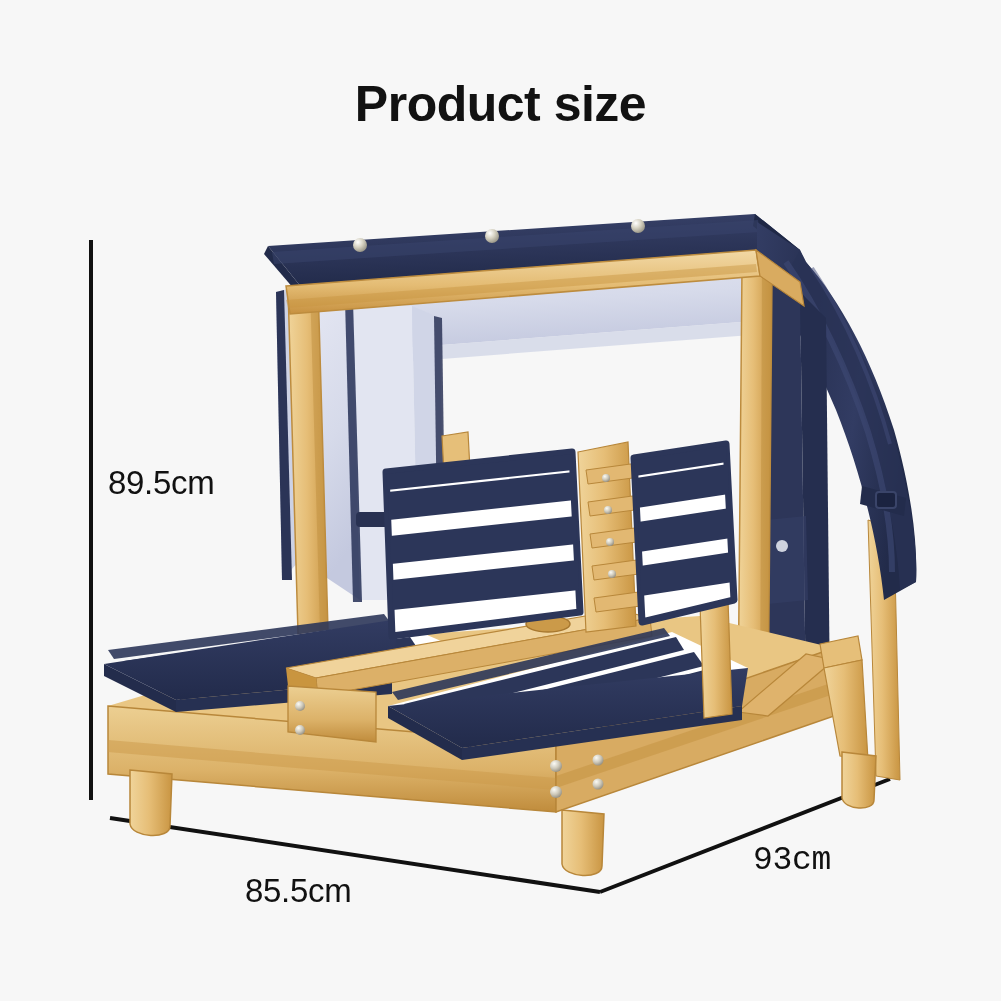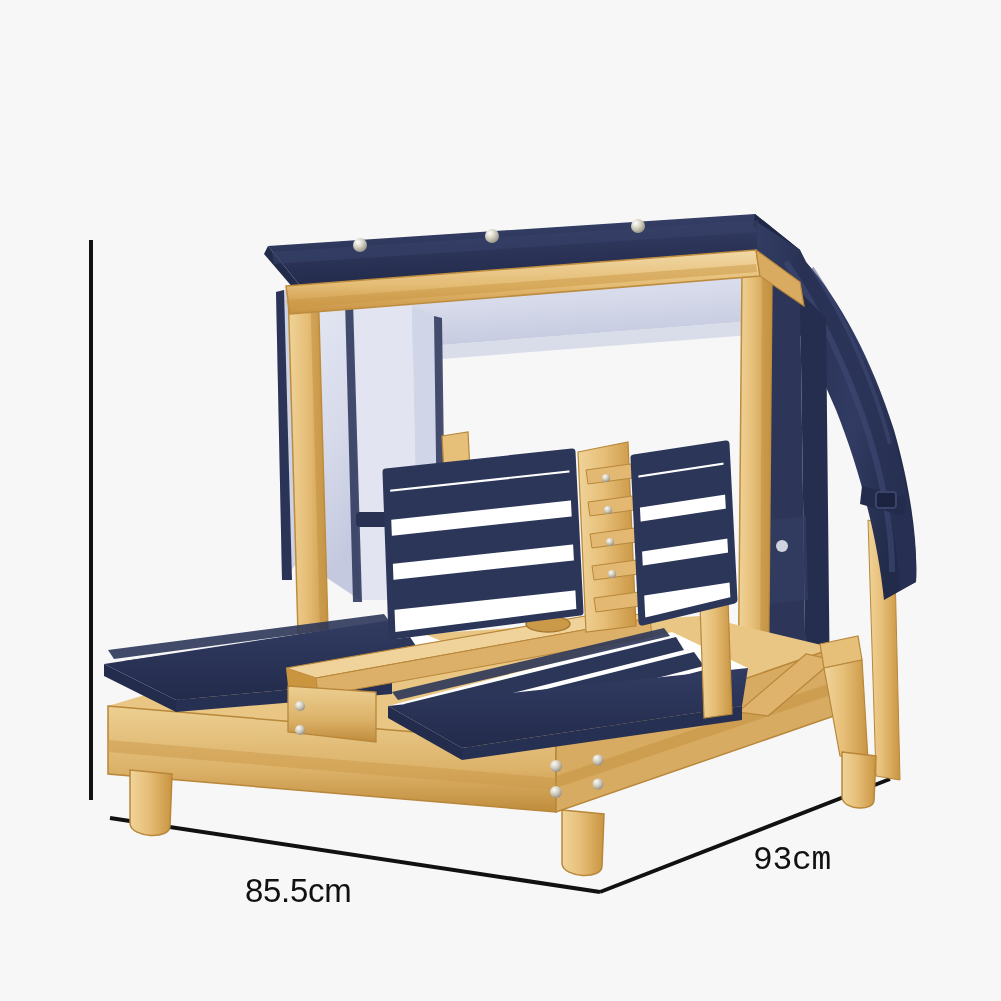--- a/index.html
+++ b/index.html
@@ -49,20 +49,21 @@
   }
   #label-height { left: 108px; top: 464px; }
   #label-width  { left: 245px; top: 872px; }
   #label-depth  { left: 753px; top: 842px; font-family: Liberation Mono, monospace; }
 </style>
 </head>
 <body>
 
 <div id="page">
 
+  <div id="title">Product size</div>
 
   <svg id="scene" viewBox="0 0 1001 1001" xmlns="http://www.w3.org/2000/svg">
     <defs>
       <linearGradient id="gWoodV" x1="0" y1="0" x2="1" y2="0">
         <stop offset="0%" stop-color="#f0d49a"></stop>
         <stop offset="45%" stop-color="#e6be77"></stop>
         <stop offset="100%" stop-color="#c99542"></stop>
       </linearGradient>
       <linearGradient id="gWoodH" x1="0" y1="0" x2="0" y2="1">
         <stop offset="0%" stop-color="#f2d9a6"></stop>
@@ -277,16 +278,17 @@
         <path d="M634,458 L726,444 L734,600 L642,622 Z" fill="#ffffff" stroke="#2c3659" stroke-width="7" stroke-linejoin="round"></path>
         <path d="M636,478 L728,464 L729,494 L637,508 Z" fill="#2c3659"></path>
         <path d="M638,522 L730,508 L731,538 L639,552 Z" fill="#2c3659"></path>
         <path d="M640,566 L732,552 L733,582 L641,596 Z" fill="#2c3659"></path>
         <path d="M634,460 L726,446 L727,462 L635,476 Z" fill="#2c3659"></path>
       </g>
 
     </g>
   </svg>
 
+  <div class="dim-label" id="label-height">89.5cm</div>
   <div class="dim-label" id="label-width">85.5cm</div>
   <div class="dim-label" id="label-depth">93cm</div>
 
 </div>
 
 </body></html>

